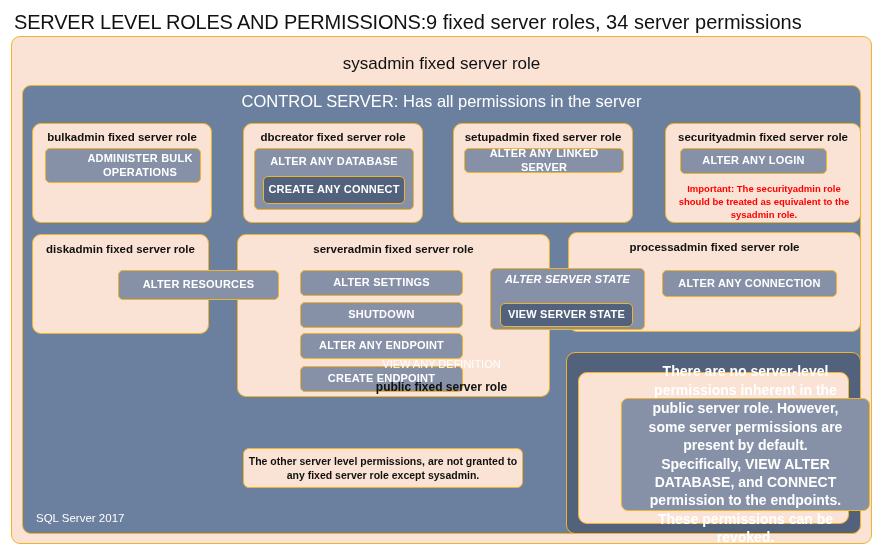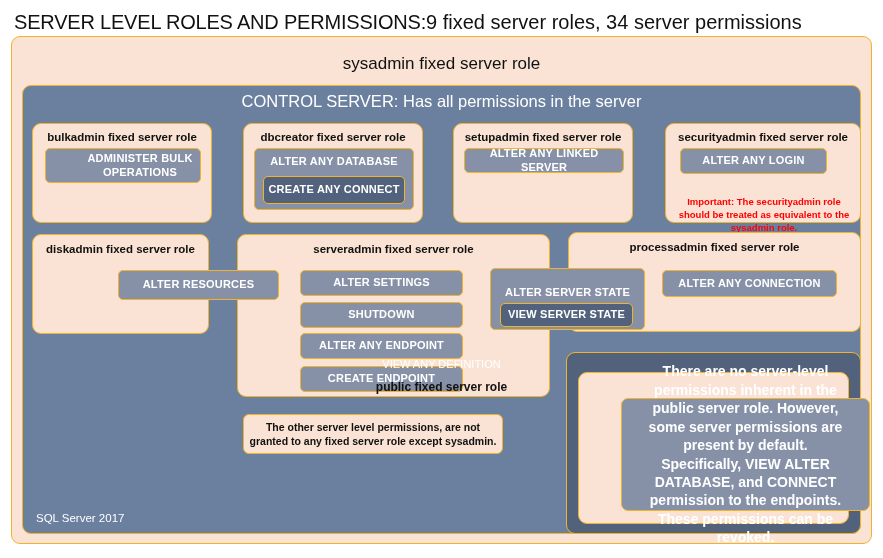--- a/index.html
+++ b/index.html
@@ -63,41 +63,41 @@
   #bulkadmin-title,#dbcreator-title,#setupadmin-title,
   #securityadmin-title{top:7px;}
 
   #perm-administer-bulk{left:12px;top:24px;width:156px;height:35px;padding-left:38px;}
   #perm-alter-any-db{left:10px;top:24px;width:160px;height:62px;
      align-items:flex-start;padding-top:6px;}
   #perm-create-any-db{left:19px;top:52px;width:142px;height:28px;}
   #perm-alter-linked{left:10px;top:24px;width:160px;height:25px;}
   #perm-alter-any-login{left:14px;top:24px;width:147px;height:26px;}
   #securityadmin-note{
-    position:absolute;left:6px;top:72px;width:184px;
+    position:absolute;left:6px;top:59px;width:184px;
     text-align:center;color:#ff0000;font-weight:bold;font-size:9.5px;
     line-height:1.35;
   }
 
   
   #diskadmin-box{left:32px;top:234px;width:177px;height:100px;}
   #serveradmin-box{left:237px;top:234px;width:313px;height:163px;}
   #processadmin-box{left:568px;top:232px;width:293px;height:100px;}
 
   #diskadmin-title,#serveradmin-title,#processadmin-title{top:8px;}
 
   #perm-alter-resources{left:118px;top:270px;width:161px;height:30px;}
   #perm-alter-settings{left:300px;top:270px;width:163px;height:26px;}
   #perm-shutdown{left:300px;top:302px;width:163px;height:26px;}
   #perm-alter-any-endpoint{left:300px;top:333px;width:163px;height:26px;}
   #perm-create-endpoint{left:300px;top:366px;width:163px;height:26px;}
 
   #perm-alter-server-state{
     left:490px;top:268px;width:155px;height:62px;
-    align-items:flex-start;padding-top:17px;
+    align-items:flex-start;padding-top:4px;font-style:italic;
   }
   #perm-view-server-state{left:500px;top:303px;width:133px;height:24px;}
   #perm-alter-any-connection{left:662px;top:270px;width:175px;height:27px;}
 
   
   #view-any-definition-box{
     left:566px;top:352px;width:295px;height:182px;
     background:#53627c;border:1.6px solid #f0b42b;border-radius:9px;
     box-sizing:border-box;position:absolute;
   }
@@ -111,21 +111,21 @@
     background:#8691a8;border:1.5px solid #f0b42b;border-radius:7px;
     box-sizing:border-box;
     display:flex;align-items:center;justify-content:center;text-align:center;
     color:#ffffff;font-weight:bold;font-size:14px;line-height:1.32;
     padding:4px 20px;
     margin-left:32px;
   }
 
   
   #other-perms-note{
-    position:absolute;left:243px;top:414px;width:260px;height:40px;
+    position:absolute;left:243px;top:448px;width:280px;height:40px;
     background:#fae3d4;border:1.6px solid #f0b42b;border-radius:6px;
     box-sizing:border-box;
     display:flex;align-items:center;justify-content:center;text-align:center;
     color:#111;font-weight:bold;font-size:10.5px;line-height:1.35;
     padding:0 4px;
   }
 </style>
 </head>
 <body>
 

